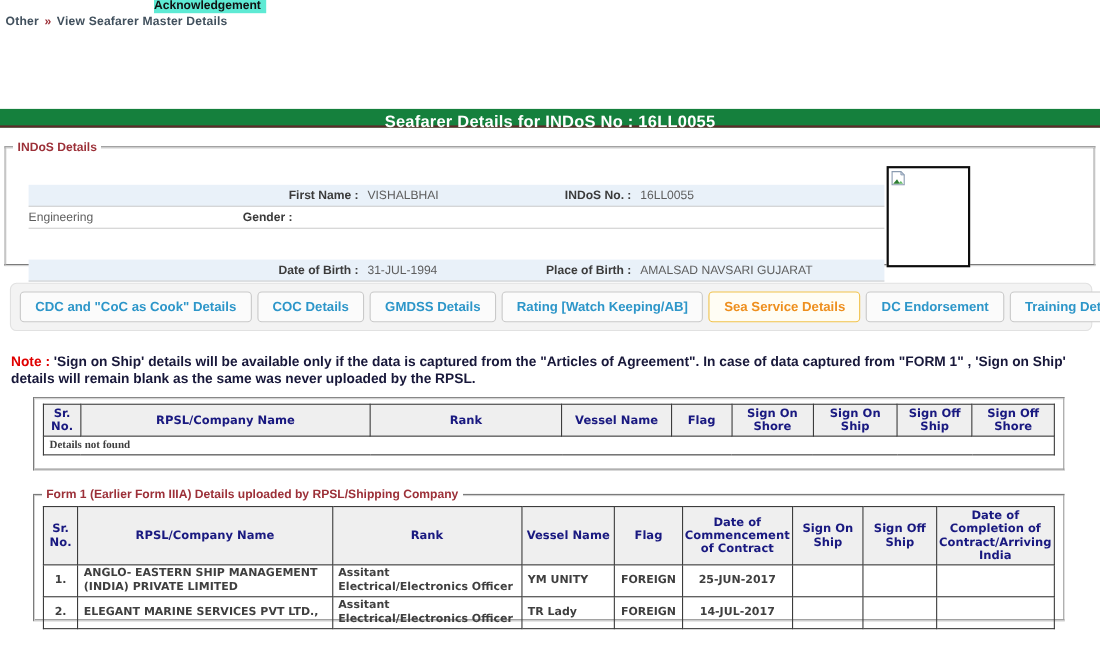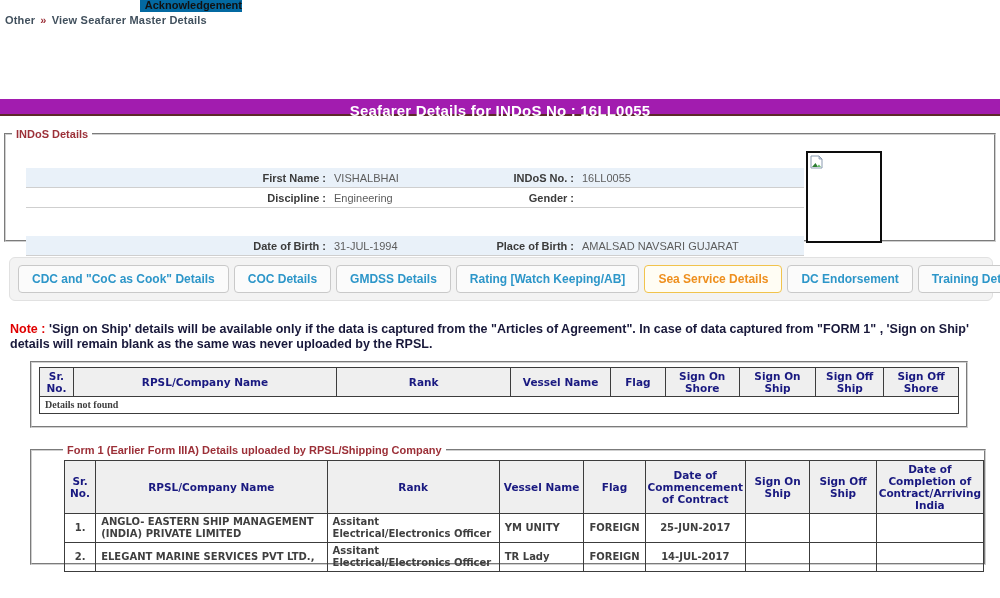--- a/index.html
+++ b/index.html
@@ -5,33 +5,33 @@
   * { box-sizing: border-box; }
   html,body { margin:0; padding:0; }
   body {
     width:1000px; height:598px; position:relative; background:#fff;
     font-family:"Liberation Sans", sans-serif; overflow:hidden;
   }
 
   
   .menu-item {
     position:absolute; left:140px; top:0; width:102px; height:12px;
-    background:#0369a1; color:#111; font-size:11px; font-weight:bold;
-    text-align:right; line-height:11px; overflow:hidden;
+    background:#5eead4; color:#111; font-size:11px; font-weight:bold;
+    text-align:left; line-height:11px; overflow:hidden;
   }
   .breadcrumb {
     position:absolute; left:5px; top:14px; font-size:11px; font-weight:bold;
     color:#41505d; letter-spacing:.2px;
   }
   .breadcrumb .sep { color:#9c3038; margin:0 5px; }
 
   
   .title-bar {
     position:absolute; left:0; top:99px; width:1000px; height:17px;
-    background:#a21caf; border-bottom:2px solid #5d2a2a;
+    background:#15803d; border-bottom:2px solid #5d2a2a;
     color:#fff; font-weight:bold; font-size:15px; text-align:center; line-height:23px;
     letter-spacing:.2px;
   }
 
   
   fieldset {
     position:absolute; border:2px groove #cfcfcf; background:#fff; padding:0; margin:0;
   }
   fieldset legend {
     color:#9c3038; font-weight:bold; font-size:11px; padding:0 4px; margin-left:6px;
@@ -69,21 +69,21 @@
 
   
   .note {
     position:absolute; left:10px; top:322px; width:988px;
     font-size:12.5px; font-weight:bold; color:#18183a; line-height:1.18;
   }
   .note .note-label { color:#e00000; }
 
   
   .fs-articles { left:30px; top:361px; width:938px; height:67px; }
-  .fs-form1    { left:30px; top:444px; width:938px; height:121px;padding-left:25px; }
+  .fs-form1    { left:30px; top:444px; width:938px; height:121px; }
 
   table.grid {
     border-collapse:collapse; margin:4px 0 0 7px; width:920px;
     font-family:"DejaVu Sans", sans-serif;
   }
   table.grid th {
     background:#efefef; color:#191980; font-size:10.5px; font-weight:bold;
     border:1px solid #3c3c3c; padding:2px 2px; text-align:center; line-height:1.15;
   }
   table.grid td {
@@ -108,21 +108,20 @@
 <fieldset class="fs-indos">
   <legend>INDoS Details</legend>
   <div class="indos-table">
     <div class="indos-row alt">
       <span class="lbl lbl1">First Name :</span>
       <span class="val val1">VISHALBHAI</span>
       <span class="lbl lbl2">INDoS No. :</span>
       <span class="val val2">16LL0055</span>
     </div>
     <div class="indos-row">
-      <span class="lbl lbl1">Discipline :</span>
       <span class="val val1">Engineering</span>
       <span class="lbl lbl2">Gender :</span>
     </div>
     <div class="indos-row alt">
       <span class="lbl lbl1">Date of Birth :</span>
       <span class="val val1">31-JUL-1994</span>
       <span class="lbl lbl2">Place of Birth :</span>
       <span class="val val2">AMALSAD NAVSARI GUJARAT</span>
     </div>
     <div class="indos-row">

